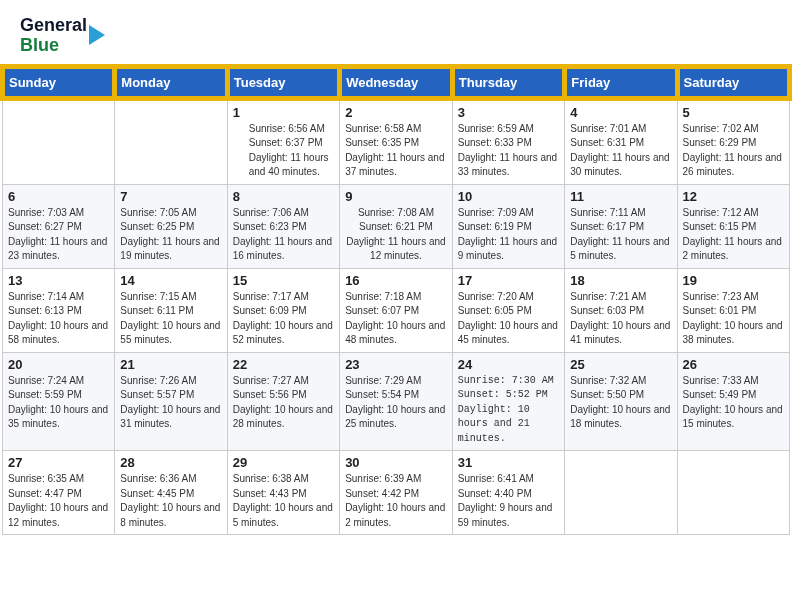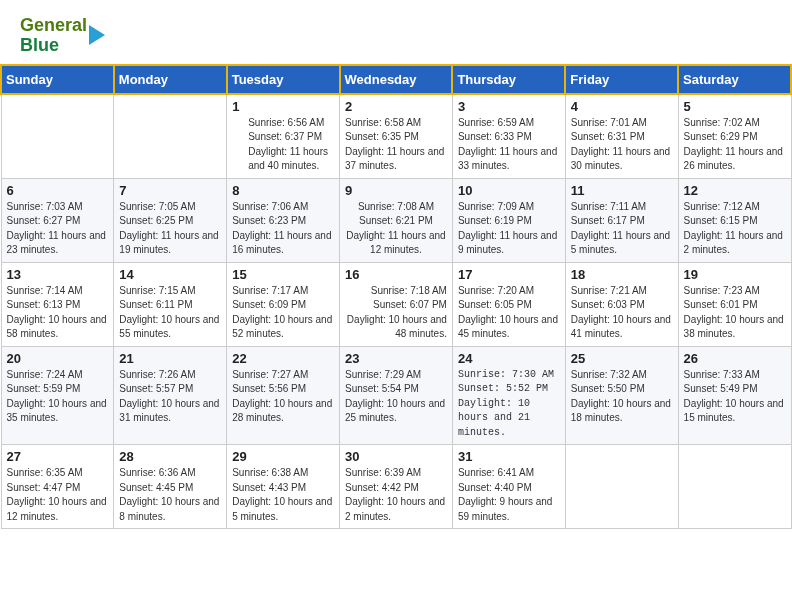--- a/index.html
+++ b/index.html
@@ -18,21 +18,21 @@
     .logo {
       display: flex;
       align-items: center;
     }
     .logo-text {
       font-size: 18px;
       font-weight: bold;
       color: #1a1a1a;
       line-height: 1.1;
     }
-    .logo-text .general { color: #4d7c0f; }
+    .logo-text .general { color: #0f172a; }
     .logo-text .blue { color: #15803d; }
     .logo-arrow {
       width: 0;
       height: 0;
       border-top: 10px solid transparent;
       border-bottom: 10px solid transparent;
       border-left: 16px solid #2a9fd6;
       margin-left: 2px;
       margin-top: -2px;
     }
@@ -54,21 +54,21 @@
       border-collapse: collapse;
       margin: 0;
     }
     .calendar th {
       background: #2563c0;
       color: #fff;
       font-size: 13px;
       font-weight: 600;
       padding: 6px 4px;
       text-align: left;
-      border: 2px solid #eab308;
+      border: 5px solid #eab308;
     }
     .calendar td {
       border: 1px solid #ccc;
       vertical-align: top;
       padding: 4px 5px;
       width: 113px;
       min-height: 80px;
       font-size: 10.5px;
       color: #222;
       background: #fff;
@@ -214,21 +214,21 @@
 Daylight: 10 hours and 55 minutes.</div>
         </td>
         <td>
           <span class="day-num">15</span>
           <div class="day-info" style="white-space: pre-line;">Sunrise: 7:17 AM
 Sunset: 6:09 PM
 Daylight: 10 hours and 52 minutes.</div>
         </td>
         <td>
           <span class="day-num">16</span>
-          <div class="day-info" style="white-space: pre-line; text-align: right;">Sunrise: 7:18 AM
+          <div class="day-info" style="white-space: pre-line;">Sunrise: 7:18 AM
 Sunset: 6:07 PM
 Daylight: 10 hours and 48 minutes.</div>
         </td>
         <td>
           <span class="day-num">17</span>
           <div class="day-info" style="white-space: pre-line;">Sunrise: 7:20 AM
 Sunset: 6:05 PM
 Daylight: 10 hours and 45 minutes.</div>
         </td>
         <td>

